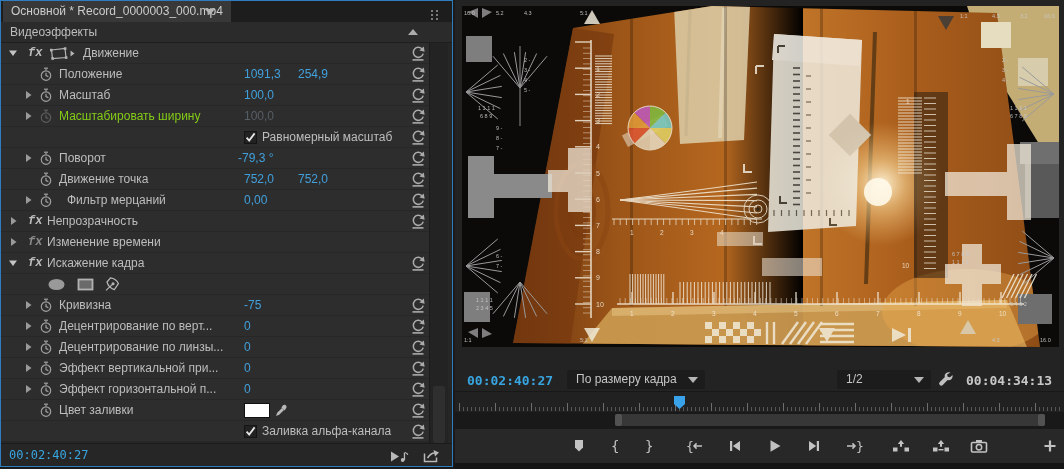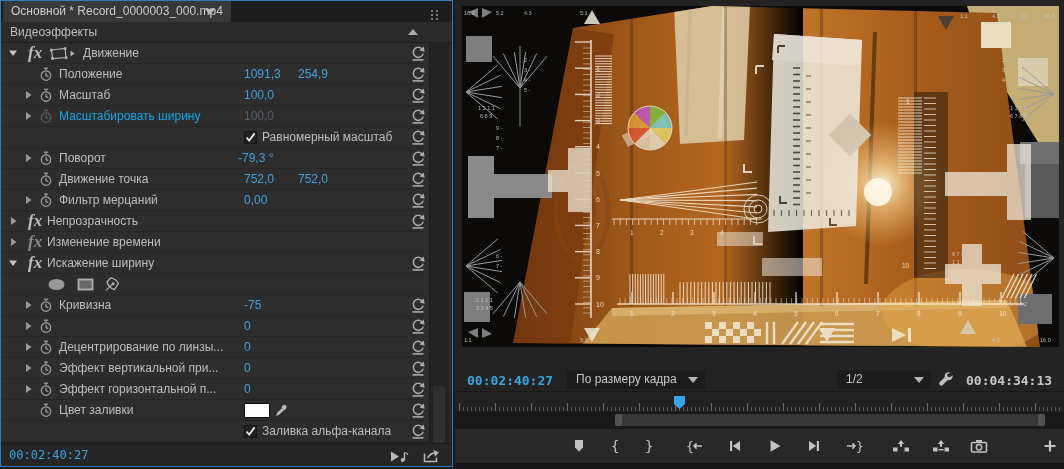--- a/index.html
+++ b/index.html
@@ -12,25 +12,25 @@
   #ec-tab-caret{position:absolute;left:204px;top:8px;width:0;height:0;border-left:5px solid transparent;border-right:5px solid transparent;border-top:6px solid #b5b5b5;}
   #ec-tab-linked{left:222px;color:#3f9fd4;}
   #ec-grip{position:absolute;right:10px;top:5px;width:12px;height:11px;}
   #ec-header{position:absolute;left:0;top:21px;width:100%;height:21px;background:#2b2b2b;border-bottom:1px solid #1e1e1e;box-sizing:border-box;}
   #ec-header span{font-size:12px;color:#bdbdbd;line-height:21px;margin-left:9px;}
   #ec-collapse{position:absolute;right:34px;top:7px;width:0;height:0;border-left:5px solid transparent;border-right:5px solid transparent;border-bottom:6px solid #ababab;}
   #ec-rows{position:absolute;left:0;top:42px;width:428px;}
   .row{position:relative;width:100%;height:21px;background:#2d2d2d;border-bottom:1px solid #272727;box-sizing:border-box;}
   .row .abs{position:absolute;top:0;height:20px;display:flex;align-items:center;}
   .row .lbl{font-size:12px;color:#bdbdbd;white-space:nowrap;}
-  .row .lbl.dim{color:#0ea5e9;}
+  .row .lbl.dim{color:#84cc16;}
   .row .val{font-size:12px;color:#41a0dc;white-space:nowrap;}
   .row .val.dim{color:#565e66;}
   .ic{display:block;}
-  .fxm{font-size:17px;font-style:italic;font-weight:bold;color:#bdbdbd;font-family:Liberation Serif, serif;}
+  .fxm{font-size:12px;font-style:italic;font-weight:bold;color:#bdbdbd;font-family:Liberation Mono, monospace;}
   .swatch{width:24px;height:13px;border:1px solid #111;}
   #ec-scroll{position:absolute;left:428px;top:42px;width:19px;height:404px;background:#232323;border-left:1px solid #1c1c1c;box-sizing:border-box;}
   #ec-thumb{position:absolute;left:3px;top:343px;width:12px;height:57px;background:#2f2f2f;border-radius:2px;}
   #ec-footer{position:absolute;left:0;bottom:0;width:100%;height:22px;background:#262626;border-top:1px solid #1b1b1b;}
   #ec-footer-tc{position:absolute;left:8px;top:4px;font-family:"DejaVu Sans Mono",monospace;font-size:12px;color:#38a5e0;}
   #ec-footer-icons{position:absolute;right:12px;top:5px;display:flex;gap:14px;}
   
   #pm-panel{position:absolute;left:455px;top:0;width:609px;height:469px;background:#232323;}
   #pm-video{position:absolute;left:7px;top:6px;width:597px;height:341px;background:#0a0a09;}
   #pm-controls{position:absolute;left:0;top:369px;width:100%;height:22px;}
@@ -277,21 +277,21 @@
           <span class="abs" style="left:38px">
             <svg class="ic" width="14" height="15" viewBox="0 0 14 15">
               <g stroke="#9f9f9f" fill="none" stroke-width="1.2">
                 <line x1="5" y1="1.2" x2="9" y2="1.2"></line>
                 <line x1="7" y1="1.2" x2="7" y2="3.4"></line>
                 <circle cx="7" cy="8.6" r="4.7"></circle>
                 <polyline points="7,5.8 7,8.6 9.4,9.6"></polyline>
               </g>
             </svg>
           </span>
-          <span class="abs" style="left:58px">
+          <span class="abs" style="left:66px">
             <span class="lbl">Фильтр мерцаний</span>
           </span>
           <span class="abs" style="left:243px">
             <span class="val">0,00</span>
           </span>
           <span class="abs" style="left:410px">
             <svg class="ic" width="14" height="15" viewBox="0 0 14 15">
               <path d="M11.4 3.4 A5 5 0 1 0 12.2 7.6" fill="none" stroke="#ababab" stroke-width="1.5"></path>
               <polygon points="12.8,0.6 13.6,5.8 8.4,4.4" fill="#ababab"></polygon>
               <line x1="1.5" y1="13.9" x2="12.5" y2="13.9" stroke="#ababab" stroke-width="1.6"></line>
@@ -334,21 +334,21 @@
         <div class="row">
           <span class="abs" style="left:7px">
             <svg class="ic" width="10" height="10" viewBox="0 0 10 10">
               <polygon points="1,2.5 9,2.5 5,8" fill="#c4c4c4"></polygon>
             </svg>
           </span>
           <span class="abs" style="left:27px">
             <span class="fxm">fx</span>
           </span>
           <span class="abs" style="left:46px">
-            <span class="lbl">Искажение ширину</span>
+            <span class="lbl">Искажение кадра</span>
           </span>
           <span class="abs" style="left:410px">
             <svg class="ic" width="14" height="15" viewBox="0 0 14 15">
               <path d="M11.4 3.4 A5 5 0 1 0 12.2 7.6" fill="none" stroke="#ababab" stroke-width="1.5"></path>
               <polygon points="12.8,0.6 13.6,5.8 8.4,4.4" fill="#ababab"></polygon>
               <line x1="1.5" y1="13.9" x2="12.5" y2="13.9" stroke="#ababab" stroke-width="1.6"></line>
             </svg>
           </span>
         </div>
         <div class="row">
@@ -408,20 +408,23 @@
           </span>
           <span class="abs" style="left:38px">
             <svg class="ic" width="14" height="15" viewBox="0 0 14 15">
               <g stroke="#9f9f9f" fill="none" stroke-width="1.2">
                 <line x1="5" y1="1.2" x2="9" y2="1.2"></line>
                 <line x1="7" y1="1.2" x2="7" y2="3.4"></line>
                 <circle cx="7" cy="8.6" r="4.7"></circle>
                 <polyline points="7,5.8 7,8.6 9.4,9.6"></polyline>
               </g>
             </svg>
+          </span>
+          <span class="abs" style="left:58px">
+            <span class="lbl">Децентрирование по верт...</span>
           </span>
           <span class="abs" style="left:243px">
             <span class="val">0</span>
           </span>
           <span class="abs" style="left:410px">
             <svg class="ic" width="14" height="15" viewBox="0 0 14 15">
               <path d="M11.4 3.4 A5 5 0 1 0 12.2 7.6" fill="none" stroke="#ababab" stroke-width="1.5"></path>
               <polygon points="12.8,0.6 13.6,5.8 8.4,4.4" fill="#ababab"></polygon>
               <line x1="1.5" y1="13.9" x2="12.5" y2="13.9" stroke="#ababab" stroke-width="1.6"></line>
             </svg>

